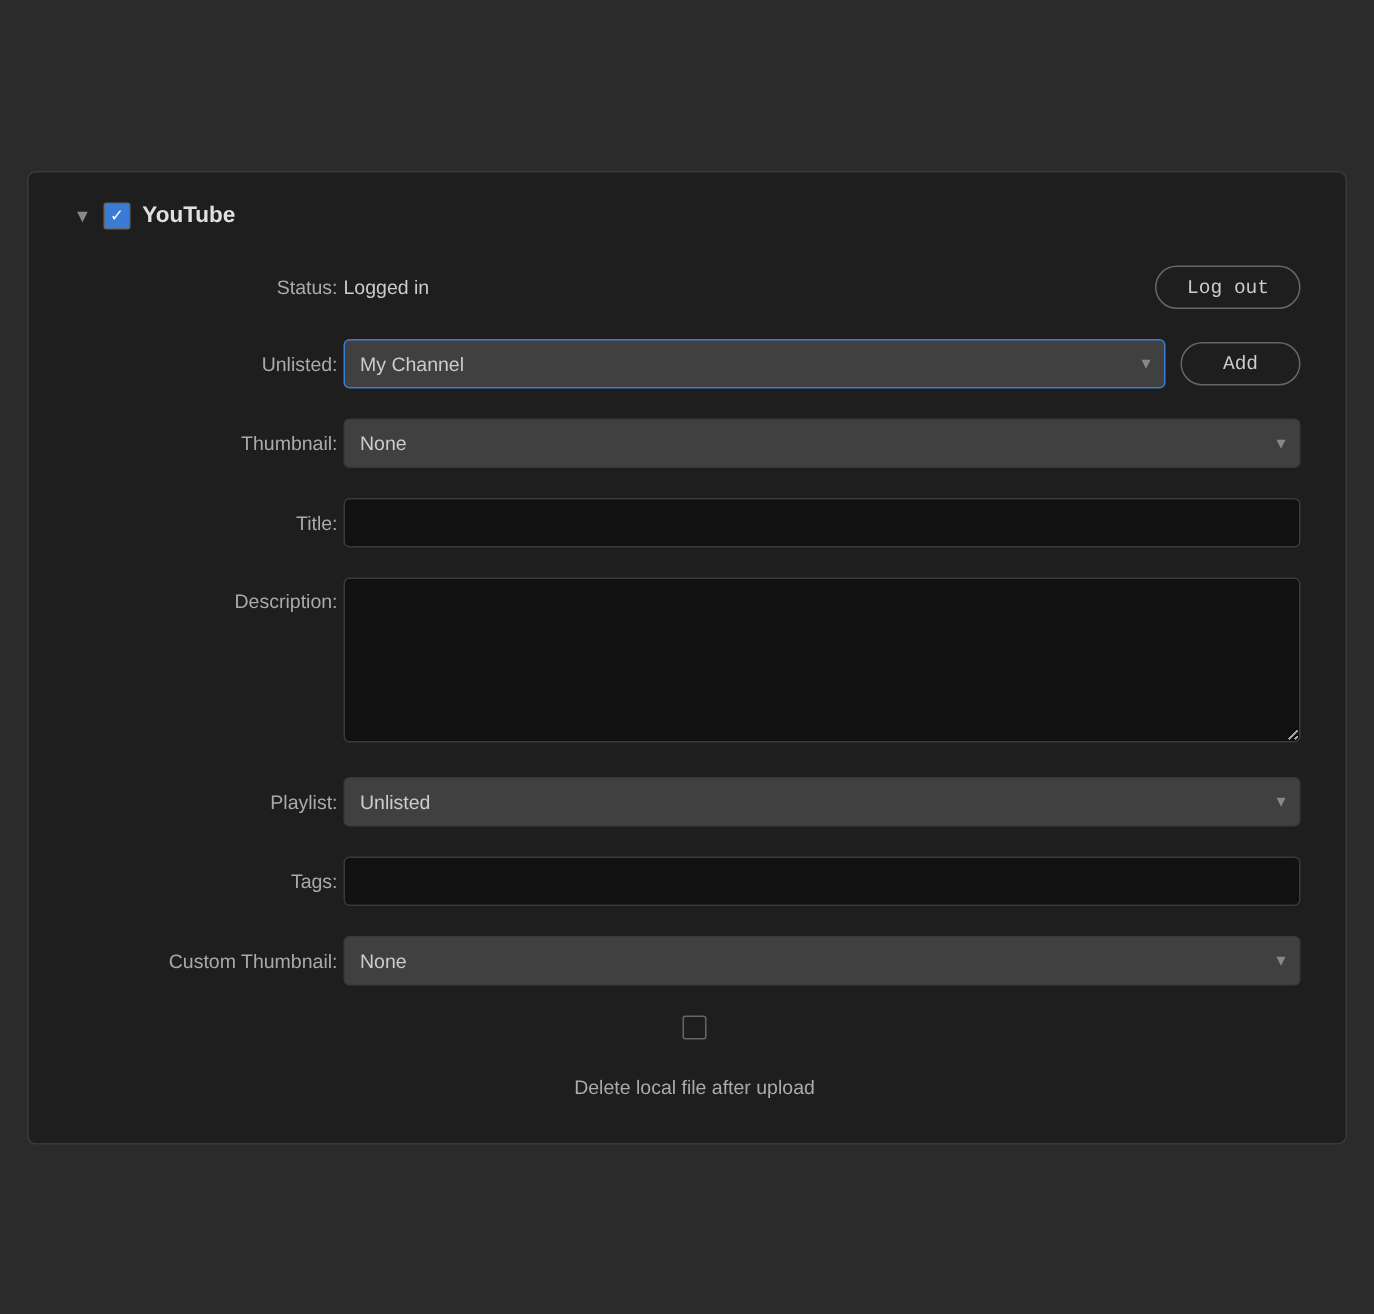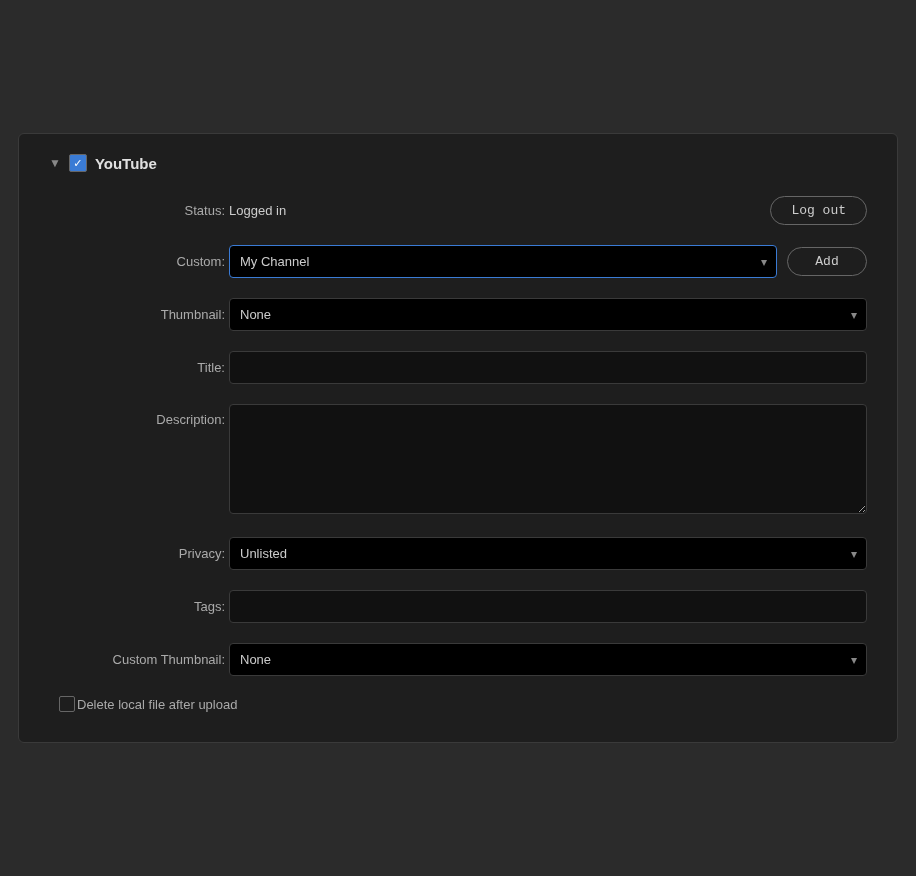--- a/index.html
+++ b/index.html
@@ -107,21 +107,21 @@
       font-family: Liberation Mono, monospace;
     }
 
     .select-wrapper {
       position: relative;
       width: 100%;
     }
 
     .select-wrapper select {
       width: 100%;
-      background-color: #000000;
+      background-color: #404040;
       border: 1px solid #3a3a3a;
       border-radius: 4px;
       color: #cccccc;
       padding: 8px 36px 8px 10px;
       font-size: 13px;
       appearance: none;
       -webkit-appearance: none;
       cursor: pointer;
     }
 
@@ -157,23 +157,24 @@
       color: #cccccc;
       padding: 8px 10px;
       font-size: 13px;
       height: 110px;
       resize: vertical;
     }
 
     .checkbox-row {
       display: flex;
       align-items: center;
-      gap: 2px;
+      gap: 24px;
       margin-top: 10px;
       padding-left: 10px;
+      flex-direction: column;
     }
 
     .delete-checkbox {
       width: 16px;
       height: 16px;
       border: 1px solid #666;
       background-color: transparent;
       border-radius: 2px;
       flex-shrink: 0;
       cursor: pointer;
@@ -202,21 +203,21 @@
   <div class="form-row">
     <div class="form-label">Status:</div>
     <div class="form-control row-with-button">
       <span class="status-value">Logged in</span>
       <div style="flex:1;"></div>
       <button class="btn">Log out</button>
     </div>
   </div>
 
   <div class="form-row">
-    <div class="form-label">Custom:</div>
+    <div class="form-label">Unlisted:</div>
     <div class="form-control row-with-button">
       <div class="select-wrapper channel-select" style="flex:1;">
         <select>
           <option>My Channel</option>
         </select>
         <span class="select-arrow">▾</span>
       </div>
       <button class="btn">Add</button>
     </div>
   </div>
@@ -241,21 +242,21 @@
   </div>
 
   <div class="form-row description-row">
     <div class="form-label" style="padding-top:8px;">Description:</div>
     <div class="form-control">
       <textarea class="textarea-input" style=""></textarea>
     </div>
   </div>
 
   <div class="form-row">
-    <div class="form-label">Privacy:</div>
+    <div class="form-label">Playlist:</div>
     <div class="form-control">
       <div class="select-wrapper">
         <select>
           <option>Public</option>
           <option selected="">Unlisted</option>
           <option>Private</option>
         </select>
         <span class="select-arrow">▾</span>
       </div>
     </div>

